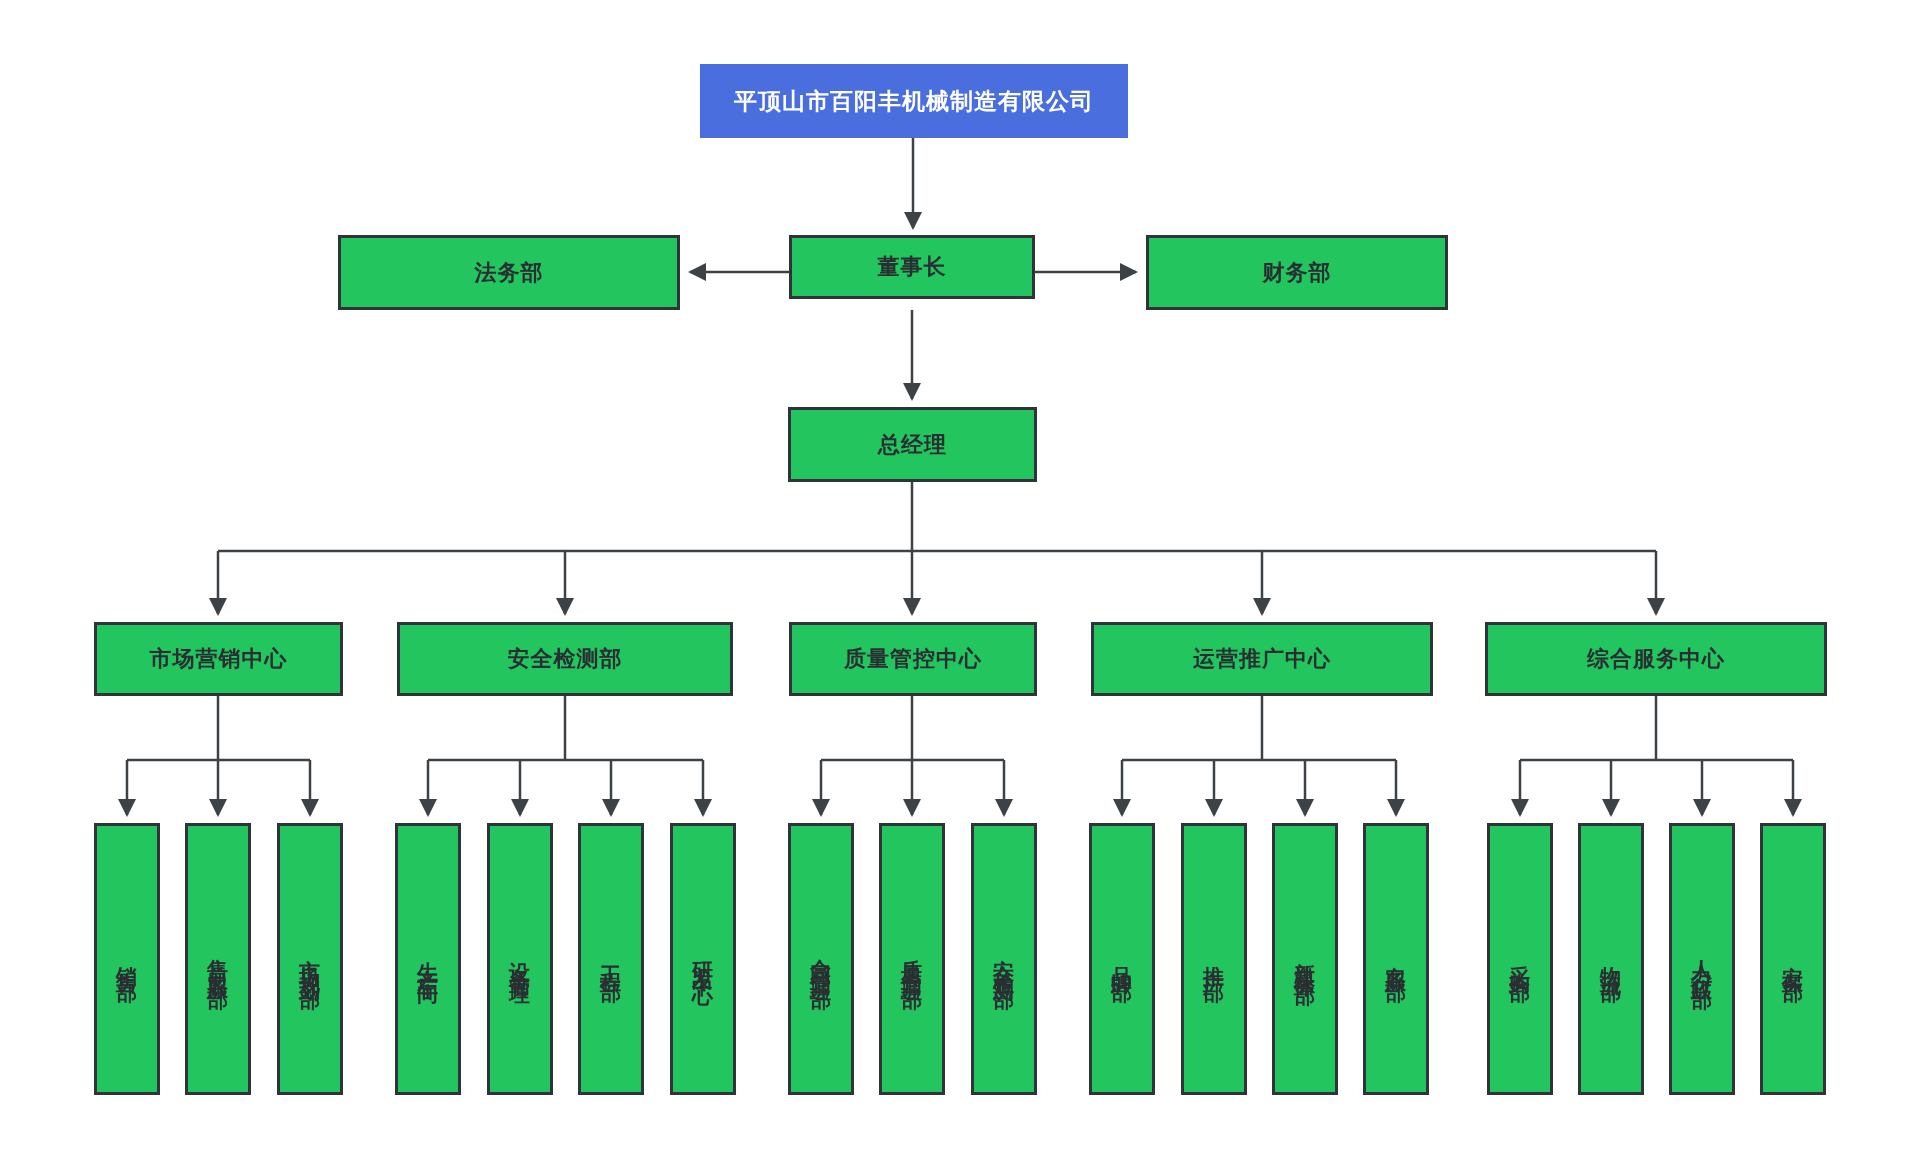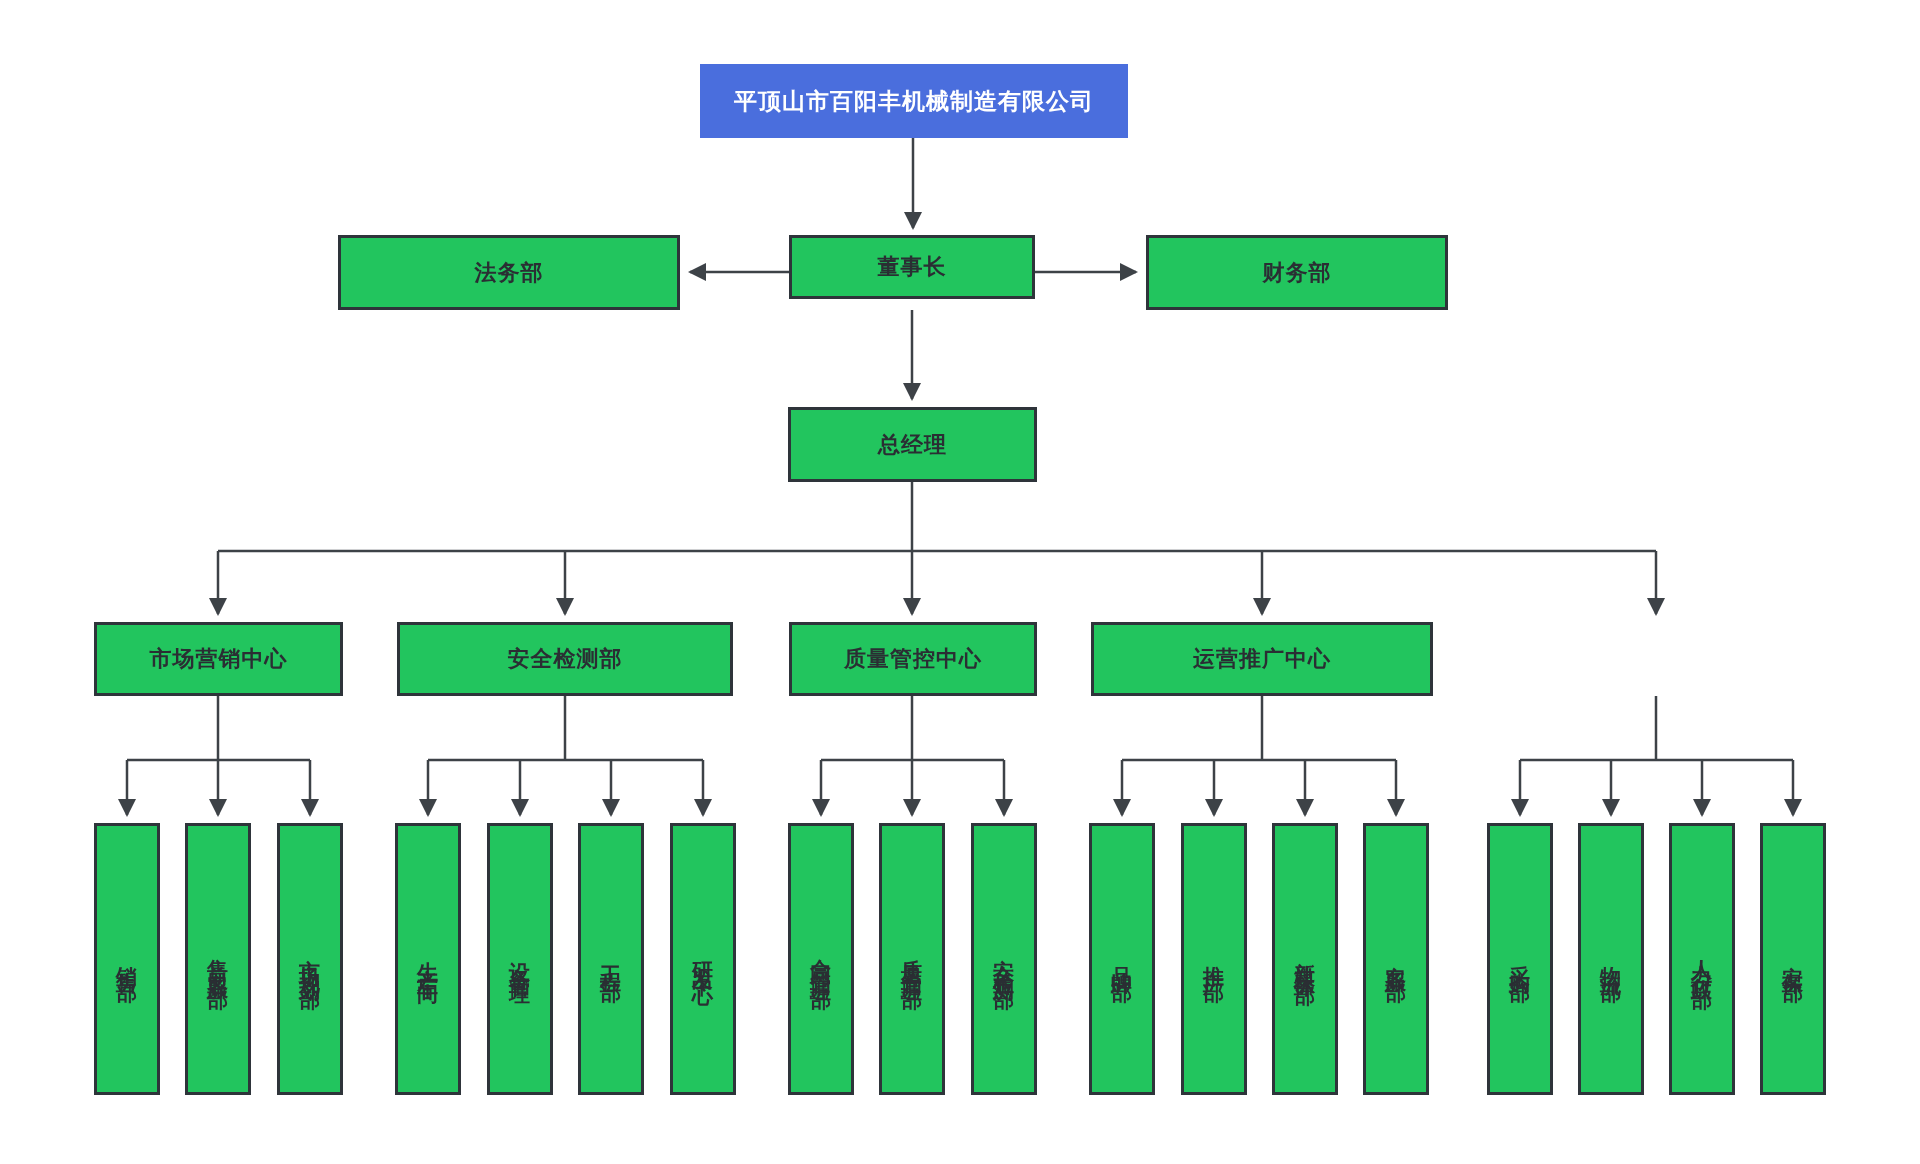--- a/index.html
+++ b/index.html
@@ -110,20 +110,23 @@
   </div>
   <div class="box h-box" style="left:397px;top:622px;width:336px;height:74px">
     <span>安全检测部</span>
   </div>
   <div class="box h-box" style="left:1091px;top:622px;width:342px;height:74px">
     <span>运营推广中心</span>
   </div>
   <div class="box h-box" style="left:789px;top:622px;width:248px;height:74px">
     <span>质量管控中心</span>
   </div>
+  <div class="box h-box" style="left:1485px;top:622px;width:342px;height:74px">
+    <span>综合服务中心</span>
+  </div>
 
   <div class="box child-box" style="left:94px;top:823px">
     <span class="vtext">销售部</span>
   </div>
   <div class="box child-box" style="left:185px;top:823px">
     <span class="vtext">售前客服部</span>
   </div>
   <div class="box child-box" style="left:277px;top:823px">
     <span class="vtext">市场规划部</span>
   </div>

